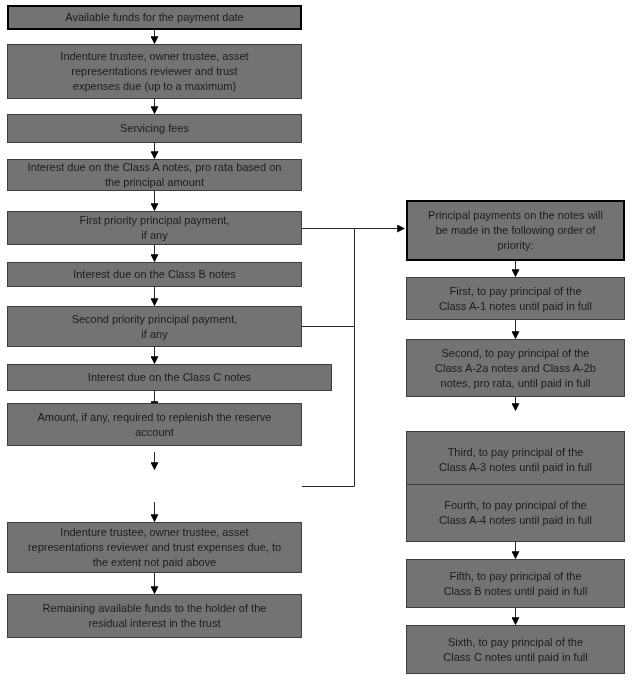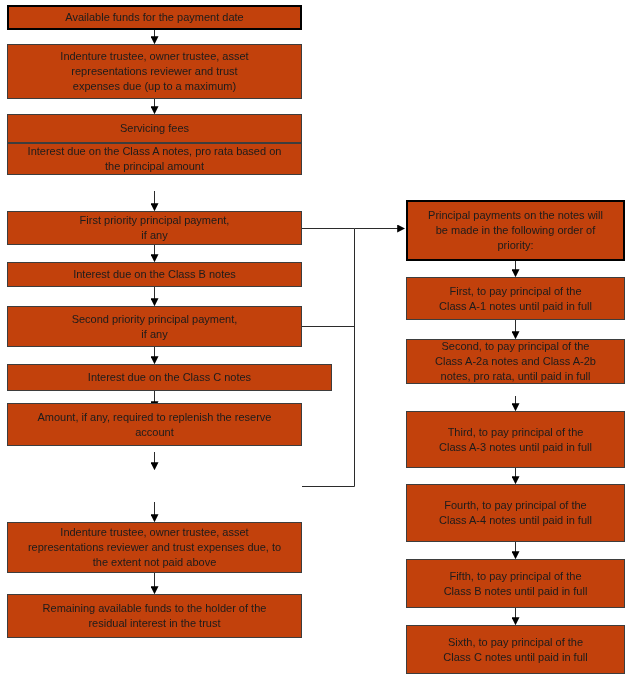--- a/index.html
+++ b/index.html
@@ -14,21 +14,21 @@
   }
   .connector-layer {
     position: absolute;
     left: 0; top: 0;
     width: 633px; height: 683px;
     pointer-events: none;
   }
   .box {
     position: absolute;
     box-sizing: border-box;
-    background: #c2410c;
+    background: #737373;
     border: 1px solid #3d3d3d;
     display: flex;
     align-items: center;
     justify-content: center;
     text-align: center;
     font-size: 11px;
     line-height: 15px;
     padding: 1px 2px;
   }
   .box .box-text { white-space: pre-line; }
@@ -78,21 +78,21 @@
     <span class="box-text">Available funds for the payment date</span>
   </div>
   <div class="box" style="left:7px;top:44px;width:295px;height:55px">
     <span class="box-text">Indenture trustee, owner trustee, asset
 representations reviewer and trust
 expenses due (up to a maximum)</span>
   </div>
   <div class="box" style="left:7px;top:114px;width:295px;height:29px">
     <span class="box-text">Servicing fees</span>
   </div>
-  <div class="box" style="left:7px;top:143px;width:295px;height:32px">
+  <div class="box" style="left:7px;top:159px;width:295px;height:32px">
     <span class="box-text">Interest due on the Class A notes, pro rata based on
 the principal amount</span>
   </div>
   <div class="box" style="left:7px;top:211px;width:295px;height:34px">
     <span class="box-text">First priority principal payment,
 if any</span>
   </div>
   <div class="box" style="left:7px;top:262px;width:295px;height:25px">
     <span class="box-text">Interest due on the Class B notes</span>
   </div>
@@ -119,26 +119,26 @@
 
   <div class="box emphasis" style="left:406px;top:200px;width:219px;height:61px">
     <span class="box-text">Principal payments on the notes will
 be made in the following order of
 priority:</span>
   </div>
   <div class="box" style="left:406px;top:277px;width:219px;height:43px">
     <span class="box-text">First, to pay principal of the
 Class A-1 notes until paid in full</span>
   </div>
-  <div class="box" style="left:406px;top:339px;width:219px;height:45px">
+  <div class="box" style="left:406px;top:339px;width:219px;height:58px">
     <span class="box-text">Second, to pay principal of the
 Class A-2a notes and Class A-2b
 notes, pro rata, until paid in full</span>
   </div>
-  <div class="box" style="left:406px;top:411px;width:219px;height:57px">
+  <div class="box" style="left:406px;top:431px;width:219px;height:57px">
     <span class="box-text">Third, to pay principal of the
 Class A-3 notes until paid in full</span>
   </div>
   <div class="box" style="left:406px;top:484px;width:219px;height:58px">
     <span class="box-text">Fourth, to pay principal of the
 Class A-4 notes until paid in full</span>
   </div>
   <div class="box" style="left:406px;top:559px;width:219px;height:49px">
     <span class="box-text">Fifth, to pay principal of the
 Class B notes until paid in full</span>

